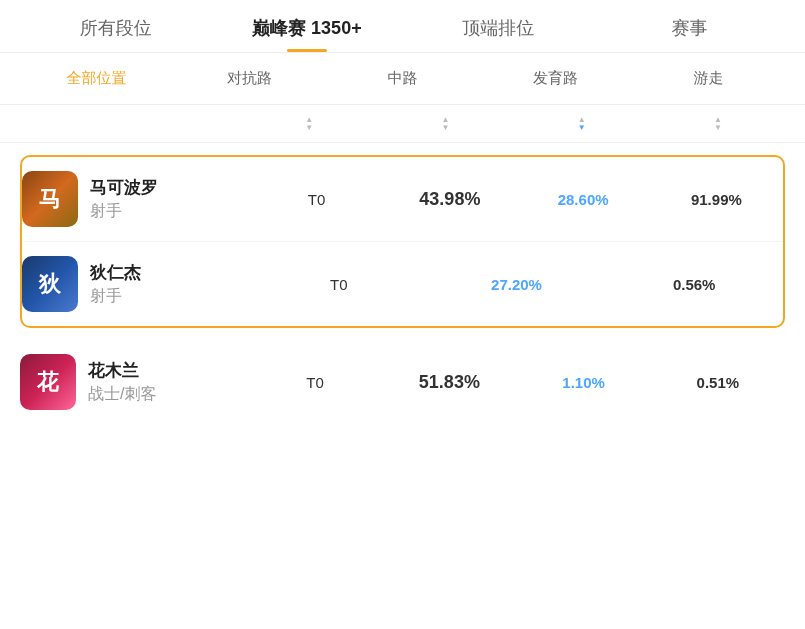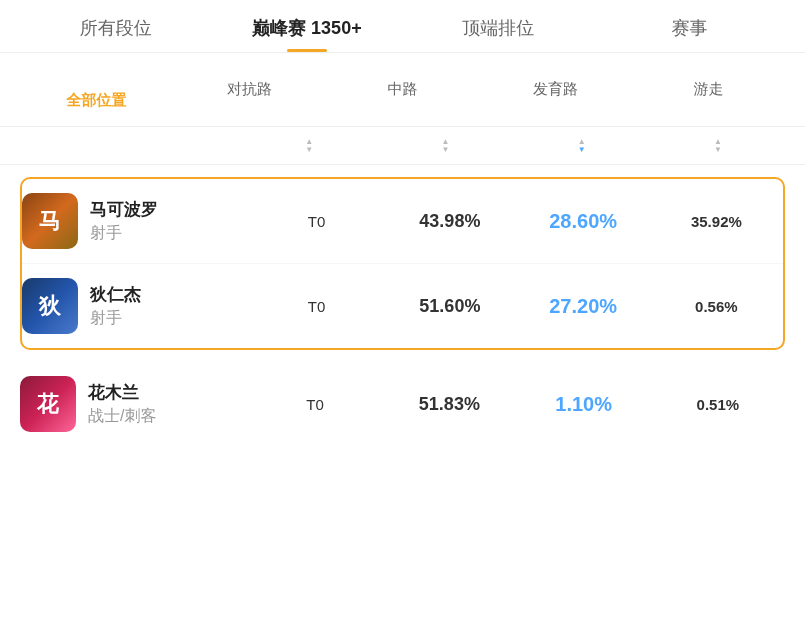--- a/index.html
+++ b/index.html
@@ -55,22 +55,21 @@
     .position-item {
       flex: 1;
       text-align: center;
       font-size: 15px;
       color: #666;
       cursor: pointer;
       padding: 4px 0;
     }
     .position-item.active {
       color: #f5a623;
-      font-weight: bold;
-      margin-top: 22px;
+      font-weight: normal;
     }
 
     
     .table-header {
       display: flex;
       align-items: center;
       padding: 10px 20px;
       border-bottom: 1px solid #eee;
       background: #fff;
     }
@@ -185,21 +184,21 @@
     .col-win-val {
       flex: 1;
       text-align: center;
       font-size: 18px;
       font-weight: bold;
       color: #333;
     }
     .col-appear-val {
       flex: 1;
       text-align: center;
-      font-size: 20px;
+      font-size: 15px;
       font-weight: bold;
       color: #4da6ff;
     }
     .col-ban-val {
       flex: 1;
       text-align: center;
       font-size: 15px;
       font-weight: bold;
       color: #333;
     }
@@ -264,30 +263,29 @@
   <div class="highlight-group" id="highlight-container">
       <div class="hero-row">
     <div class="hero-avatar avatar-marco">马</div>
     <div class="hero-info">
       <div class="hero-name">马可波罗</div>
       <div class="hero-type">射手</div>
     </div>
     <div class="col-heat-val">T0</div>
     <div class="col-win-val">43.98%</div>
     <div class="col-appear-val">28.60%</div>
-    <div class="col-ban-val">35.92%</div>
+    <div class="col-ban-val">91.99%</div>
   </div>
       <div class="hero-row">
     <div class="hero-avatar avatar-di">狄</div>
     <div class="hero-info">
       <div class="hero-name">狄仁杰</div>
       <div class="hero-type">射手</div>
     </div>
     <div class="col-heat-val">T0</div>
-    <div class="col-win-val">51.60%</div>
     <div class="col-appear-val">27.20%</div>
     <div class="col-ban-val">0.56%</div>
   </div>
     </div>
 
   <div id="regular-container">
       <div class="hero-row standalone-row">
     <div class="hero-avatar avatar-mulan">花</div>
     <div class="hero-info">
       <div class="hero-name">花木兰</div>

